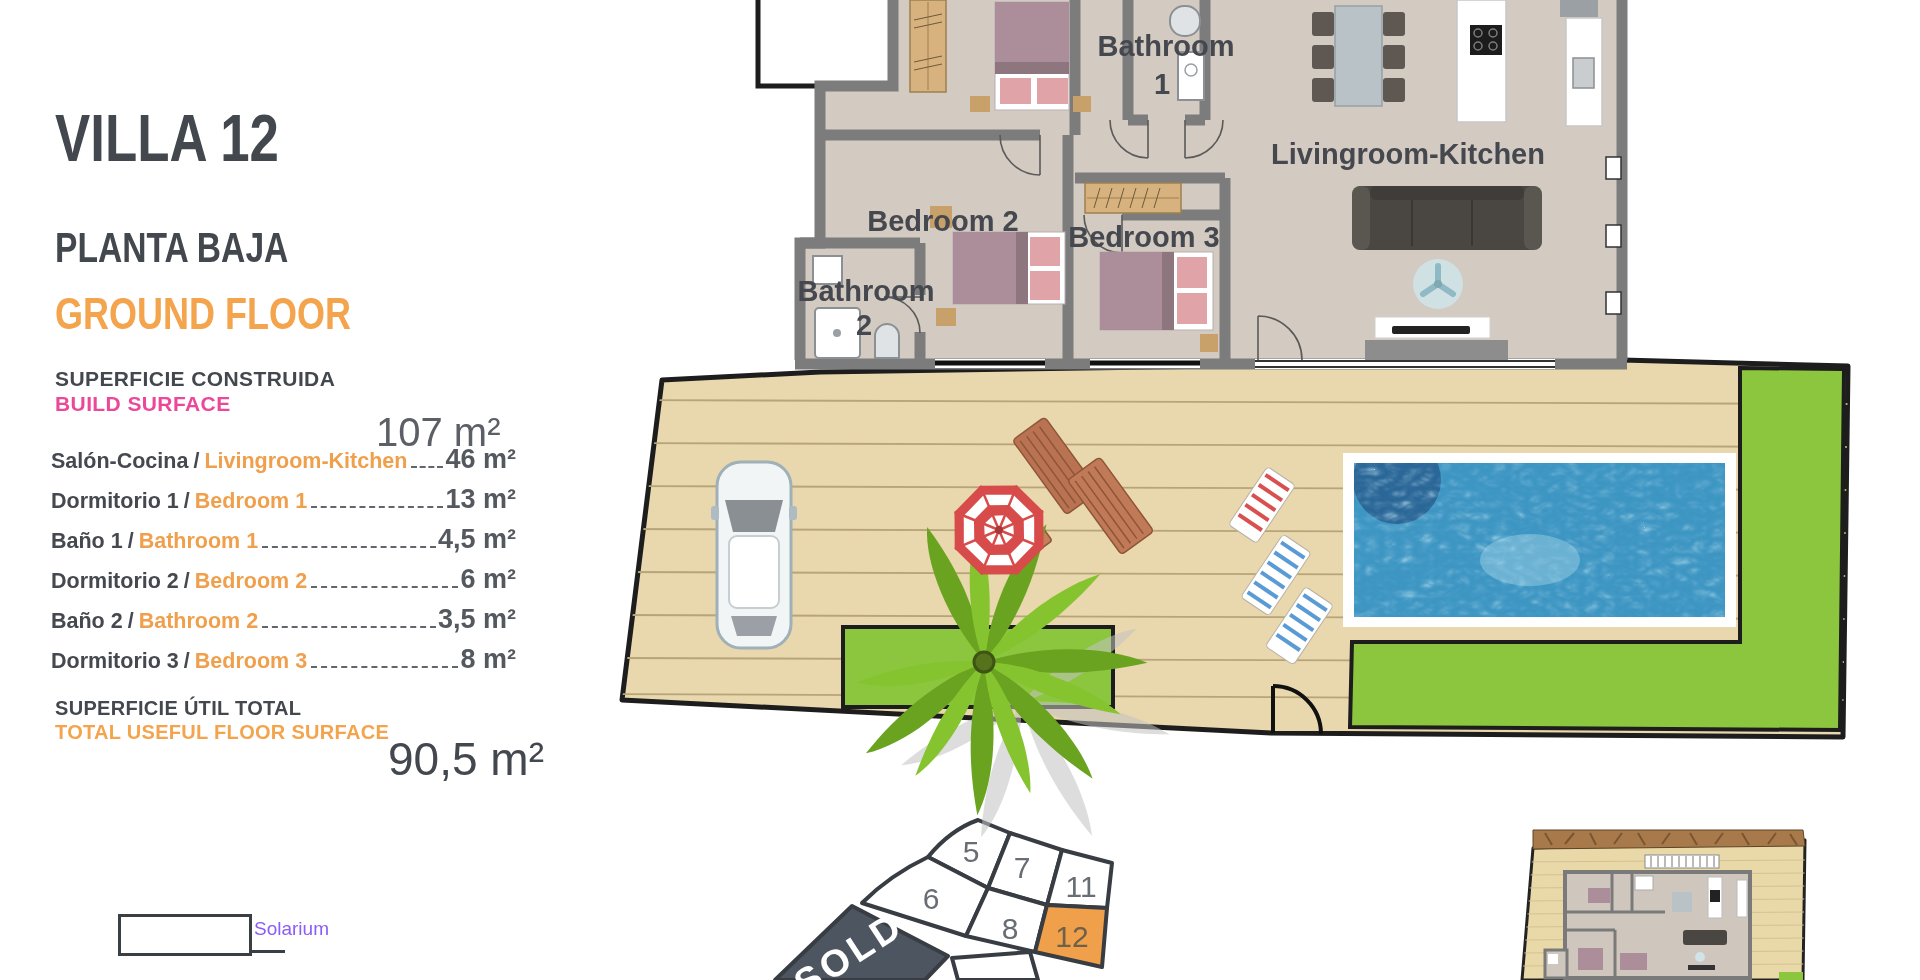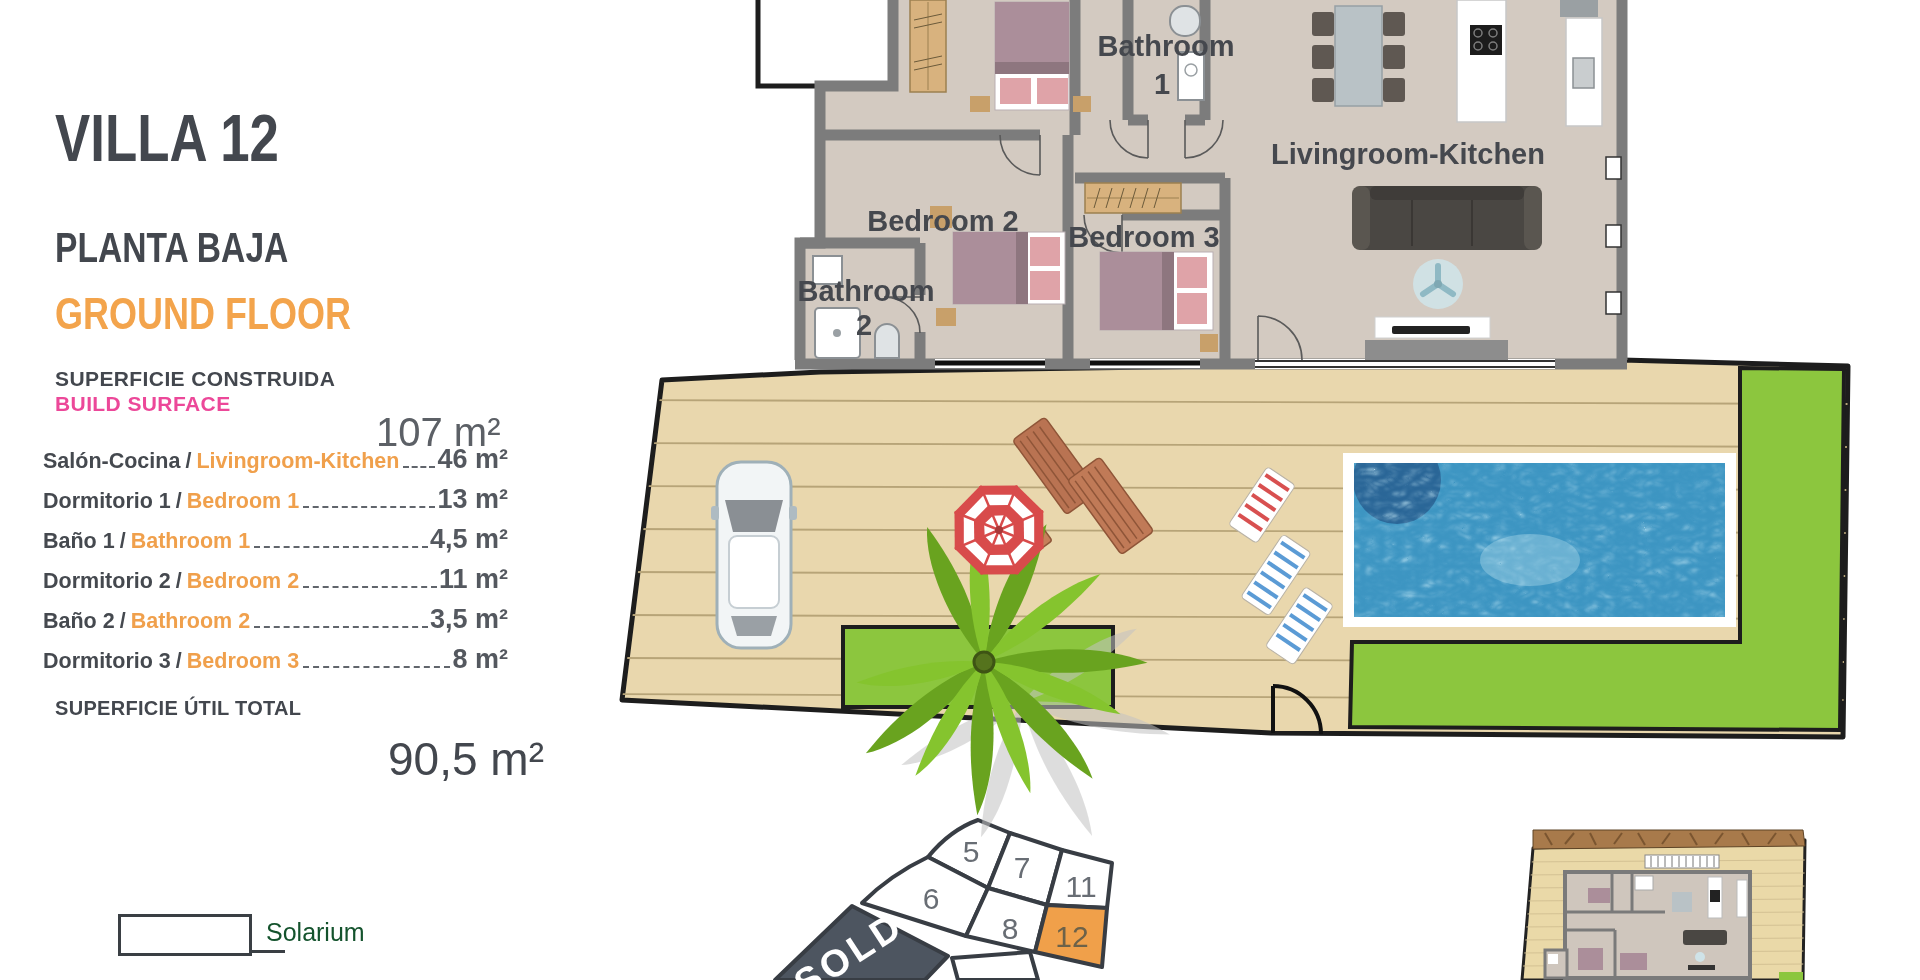--- a/index.html
+++ b/index.html
@@ -10,35 +10,35 @@
   .p-title{position:absolute;left:55px;top:100px;font-size:66px;font-weight:800;color:#43474e;
            letter-spacing:0px;transform:scaleX(0.80);transform-origin:left top;white-space:nowrap;}
   .p-sub-es{position:absolute;left:55px;top:224px;font-size:42px;font-weight:800;color:#43474e;
            transform:scaleX(0.80);transform-origin:left top;white-space:nowrap;}
   .p-sub-en{position:absolute;left:55px;top:288px;font-size:45px;font-weight:800;color:#f3a44c;
            transform:scaleX(0.80);transform-origin:left top;white-space:nowrap;}
   .bs-block{position:absolute;left:55px;top:366px;line-height:25px;}
   .bs-es{font-size:21px;font-weight:700;color:#43474e;letter-spacing:.4px;}
   .bs-en{font-size:21px;font-weight:700;color:#ec4899;letter-spacing:.4px;}
   .bs-val{position:absolute;left:376px;top:366px;font-size:40px;font-weight:400;color:#5c6066;margin-top:44px;}
-  .rooms{position:absolute;left:43px;top:444px;width:465px;}
+  .rooms{position:absolute;left:51px;top:444px;width:465px;}
   .room-row{display:flex;align-items:baseline;margin-bottom:15px;font-size:21.5px;height:25px;}
   .r-es{font-weight:700;color:#45494f;white-space:nowrap;}
   .r-sep{font-weight:700;color:#45494f;margin:0 5px;}
   .r-en{font-weight:700;color:#f0a04c;white-space:nowrap;}
   .r-leader{flex:1;border-bottom:2.5px dashed #61656c;margin:0 2px 5px 4px;min-width:18px;}
   .r-val{font-size:27px;font-weight:700;color:#54585f;white-space:nowrap;}
   .total-block{position:absolute;left:55px;top:696px;line-height:24px;}
   .t-es{font-size:20px;font-weight:700;color:#43474e;letter-spacing:.3px;}
   .t-en{font-size:20px;font-weight:700;color:#f3a44c;letter-spacing:.3px;}
   .t-val{position:absolute;left:388px;top:732px;font-size:46px;font-weight:400;color:#43474e;}
   .legend{position:absolute;left:118px;top:914px;}
   .legend-box{position:absolute;left:0;top:0;width:128px;height:36px;border:3px solid #3a3f44;background:#fff;}
   .legend-tail{position:absolute;left:131px;top:36px;width:36px;height:3px;background:#3a3f44;}
-  .legend-label{position:absolute;left:148px;top:4px;font-size:25px;color:#14532d;white-space:nowrap;}
+  .legend-label{position:absolute;left:136px;top:4px;font-size:19px;color:#8b5cf6;white-space:nowrap;}
 </style>
 </head>
 <body>
 
 <svg id="scene" viewBox="0 0 1920 980">
   <defs>
     <clipPath id="deckClip">
       <path d="M662,380 L820,372 L1622,360 L1848,366 L1843,737 L1271,733 L622,700 Z"></path>
     </clipPath>
     <clipPath id="waterClip">
@@ -489,40 +489,41 @@
         <span class="r-sep">/</span>
         <span class="r-en">Bathroom 1</span>
       <span class="r-leader"></span>
       <span class="r-val">4,5 m²</span>
     </div>
     <div class="room-row">
       <span class="r-es">Dormitorio 2</span>
         <span class="r-sep">/</span>
         <span class="r-en">Bedroom 2</span>
       <span class="r-leader"></span>
-      <span class="r-val">11 m²</span>
+      <span class="r-val">6 m²</span>
     </div>
     <div class="room-row">
       <span class="r-es">Baño 2</span>
         <span class="r-sep">/</span>
         <span class="r-en">Bathroom 2</span>
       <span class="r-leader"></span>
       <span class="r-val">3,5 m²</span>
     </div>
     <div class="room-row">
       <span class="r-es">Dormitorio 3</span>
         <span class="r-sep">/</span>
         <span class="r-en">Bedroom 3</span>
       <span class="r-leader"></span>
       <span class="r-val">8 m²</span>
     </div>
   </div>
 
   <div class="total-block">
     <div class="t-es">SUPERFICIE ÚTIL TOTAL</div>
+    <div class="t-en">TOTAL USEFUL FLOOR SURFACE</div>
   </div>
   <div class="t-val">90,5 m²</div>
 
   <div class="legend">
     <div class="legend-box"></div>
     <div class="legend-tail"></div>
     <div class="legend-label">Solarium</div>
   </div>
 </div>
 

